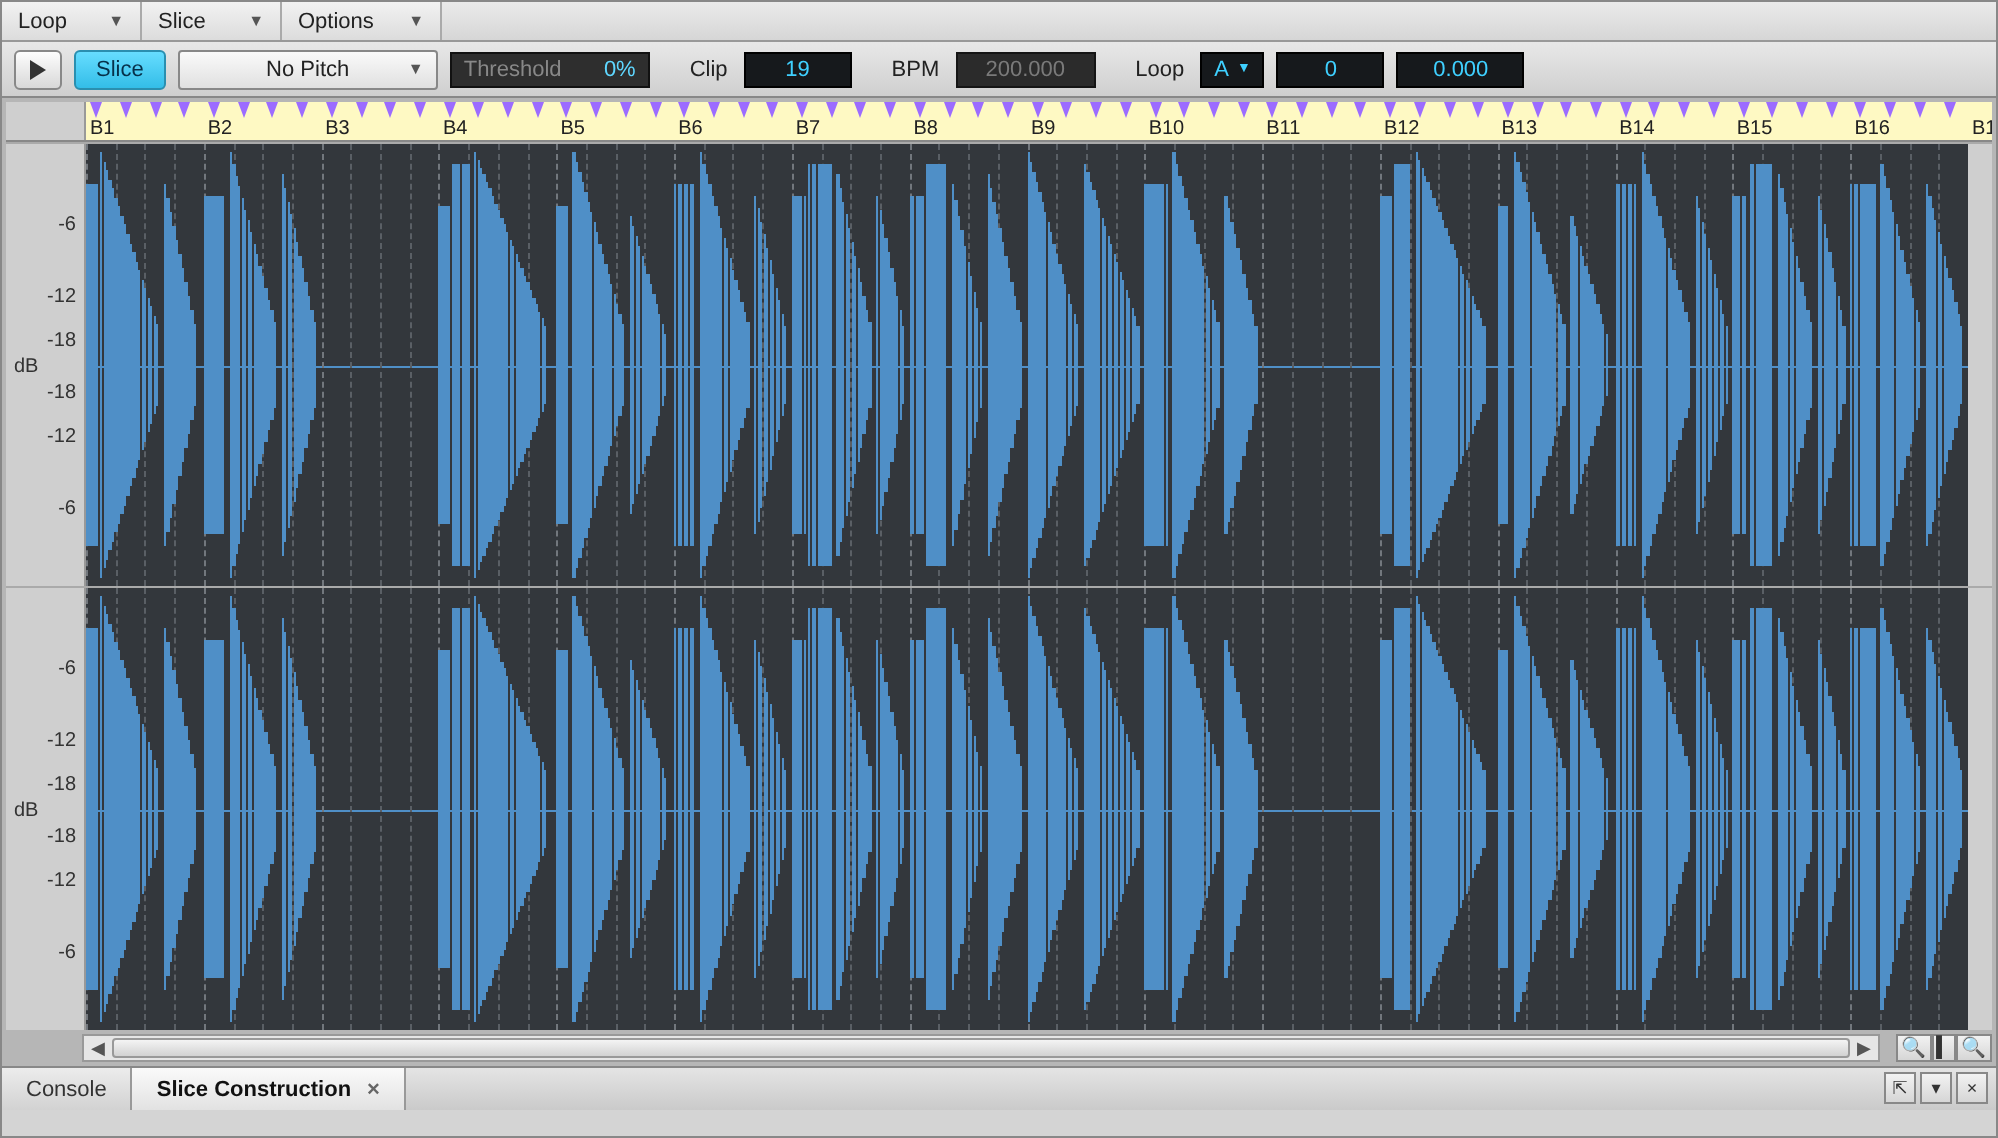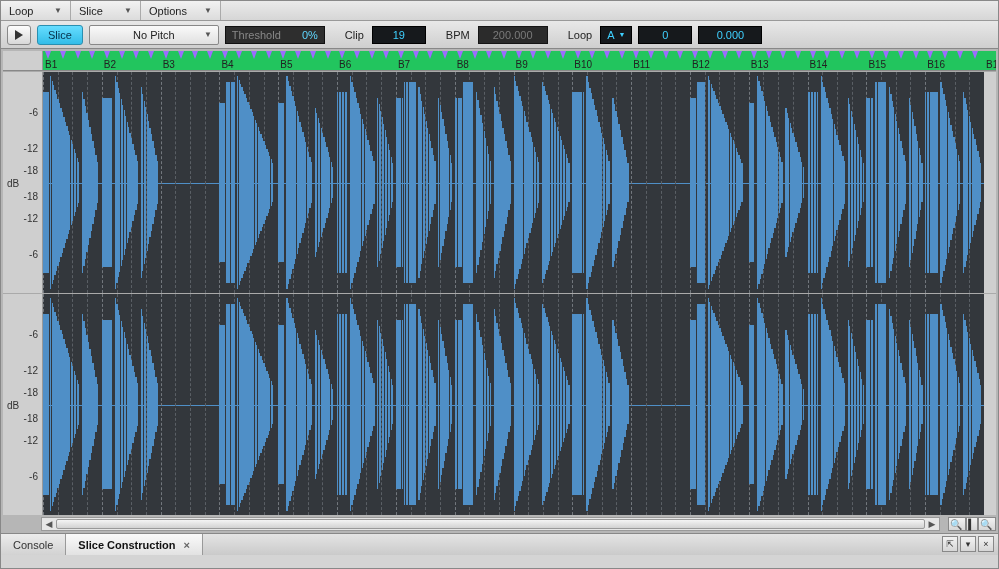--- a/index.html
+++ b/index.html
@@ -87,21 +87,21 @@
 
   .wave-area {
     position: relative;
     background: #b6b6b6;
     height: 484px;
     padding: 2px;
   }
   .wave-ruler {
     position: relative;
     height: 20px;
-    background: #22c55e;
+    background: #fef9c3;
     border-bottom: 1px solid #888;
     overflow: hidden;
   }
   .marker-row {
     position: absolute; top: 0; left: 40px; right: 12px; height: 8px;
   }
   .marker {
     position: absolute; top: 0; width: 6px; height: 8px;
   }
   .marker svg { width: 6px; height: 8px; display:block; }

